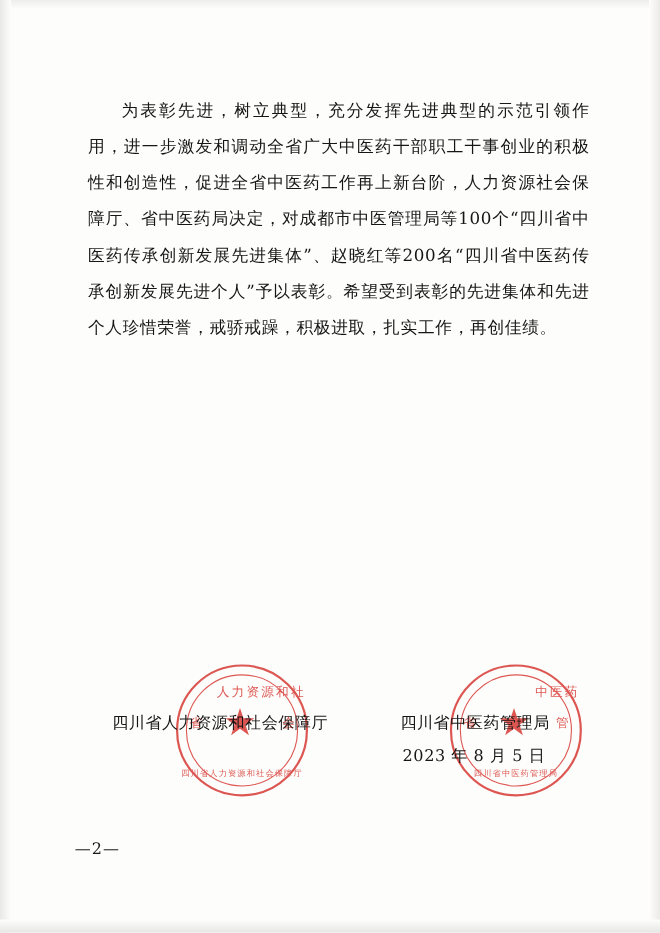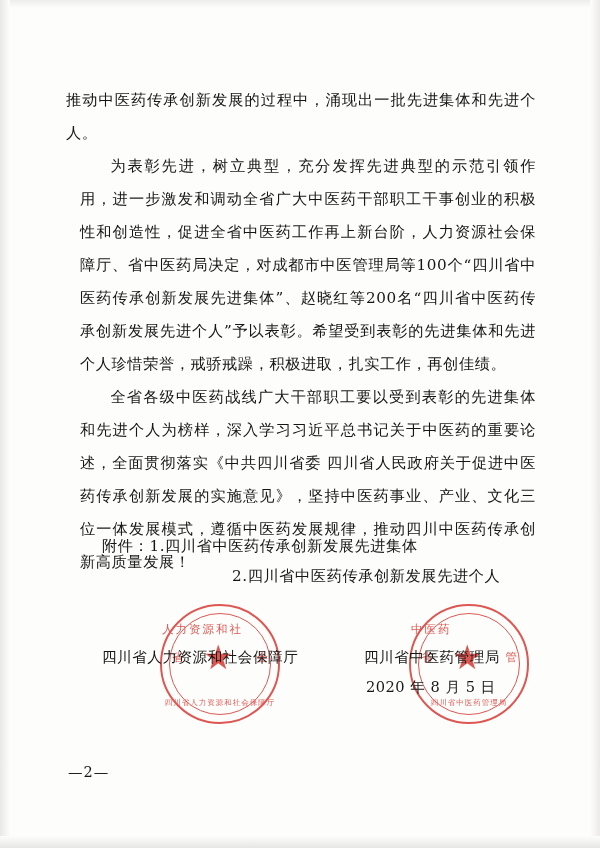--- a/index.html
+++ b/index.html
@@ -153,21 +153,21 @@
   #seal-right {
     left: 409px;
     top: 604px;
     width: 116px;
     height: 116px;
   }
   .seal-arc-label {
     position: absolute;
     left: 0; right: 0;
     top: 16px;
-    text-align: left;
+    text-align: right;
     font-size: 11.5px;
     color: #d6332e;
     font-family: "DejaVu Serif", "Liberation Serif", serif;
     letter-spacing: 2px;
   }
   .seal-arc-label-lower {
     position: absolute;
     left: 0; right: 0;
     bottom: 14px;
     text-align: center;
@@ -200,31 +200,23 @@
 <body>
 
 <div class="page">
 
   <div class="scan-edge-top"></div>
   <div class="scan-edge-left"></div>
   <div class="scan-edge-right"></div>
   <div class="scan-edge-bottom"></div>
 
   <div class="body-text">
-    <p class="para">推动中医药传承创新发展的过程中，涌现出一批先进集体和先进个人。</p>
     <p class="para indent">为表彰先进，树立典型，充分发挥先进典型的示范引领作用，进一步激发和调动全省广大中医药干部职工干事创业的积极性和创造性，促进全省中医药工作再上新台阶，人力资源社会保障厅、省中医药局决定，对成都市中医管理局等100个“四川省中医药传承创新发展先进集体”、赵晓红等200名“四川省中医药传承创新发展先进个人”予以表彰。希望受到表彰的先进集体和先进个人珍惜荣誉，戒骄戒躁，积极进取，扎实工作，再创佳绩。</p>
-    <p class="para indent">全省各级中医药战线广大干部职工要以受到表彰的先进集体和先进个人为榜样，深入学习习近平总书记关于中医药的重要论述，全面贯彻落实《中共四川省委 四川省人民政府关于促进中医药传承创新发展的实施意见》，坚持中医药事业、产业、文化三位一体发展模式，遵循中医药发展规律，推动四川中医药传承创新高质量发展！</p>
-  </div>
-
-  <div class="attach-block">
-    <div class="attach-line-1">
-      <span>附件：</span><span>1.四川省中医药传承创新发展先进集体</span>
-    </div>
-    <div class="attach-line-2">2.四川省中医药传承创新发展先进个人</div>
-  </div>
+  </div>
+
 
   <div class="seal" id="seal-left">
     <div class="inner-ring"></div>
     <div class="seal-arc-label">人力资源和社</div>
     <div class="seal-side-l">省</div>
     <div class="seal-side-r">会</div>
     <div class="star"></div>
     <div class="seal-arc-label-lower">四川省人力资源和社会保障厅</div>
   </div>
 
@@ -233,18 +225,18 @@
     <div class="seal-arc-label">中医药</div>
     <div class="seal-side-l">省</div>
     <div class="seal-side-r">管</div>
     <div class="star"></div>
     <div class="seal-arc-label-lower">四川省中医药管理局</div>
   </div>
 
   <div class="sign-row">
     <div class="sign-left">四川省人力资源和社会保障厅</div>
     <div class="sign-right">四川省中医药管理局</div>
-    <div class="sign-date">2020 年 8 月 5 日</div>
+    <div class="sign-date">2023 年 8 月 5 日</div>
   </div>
 
   <div class="page-number">—2—</div>
 
 </div>
 
 </body></html>

